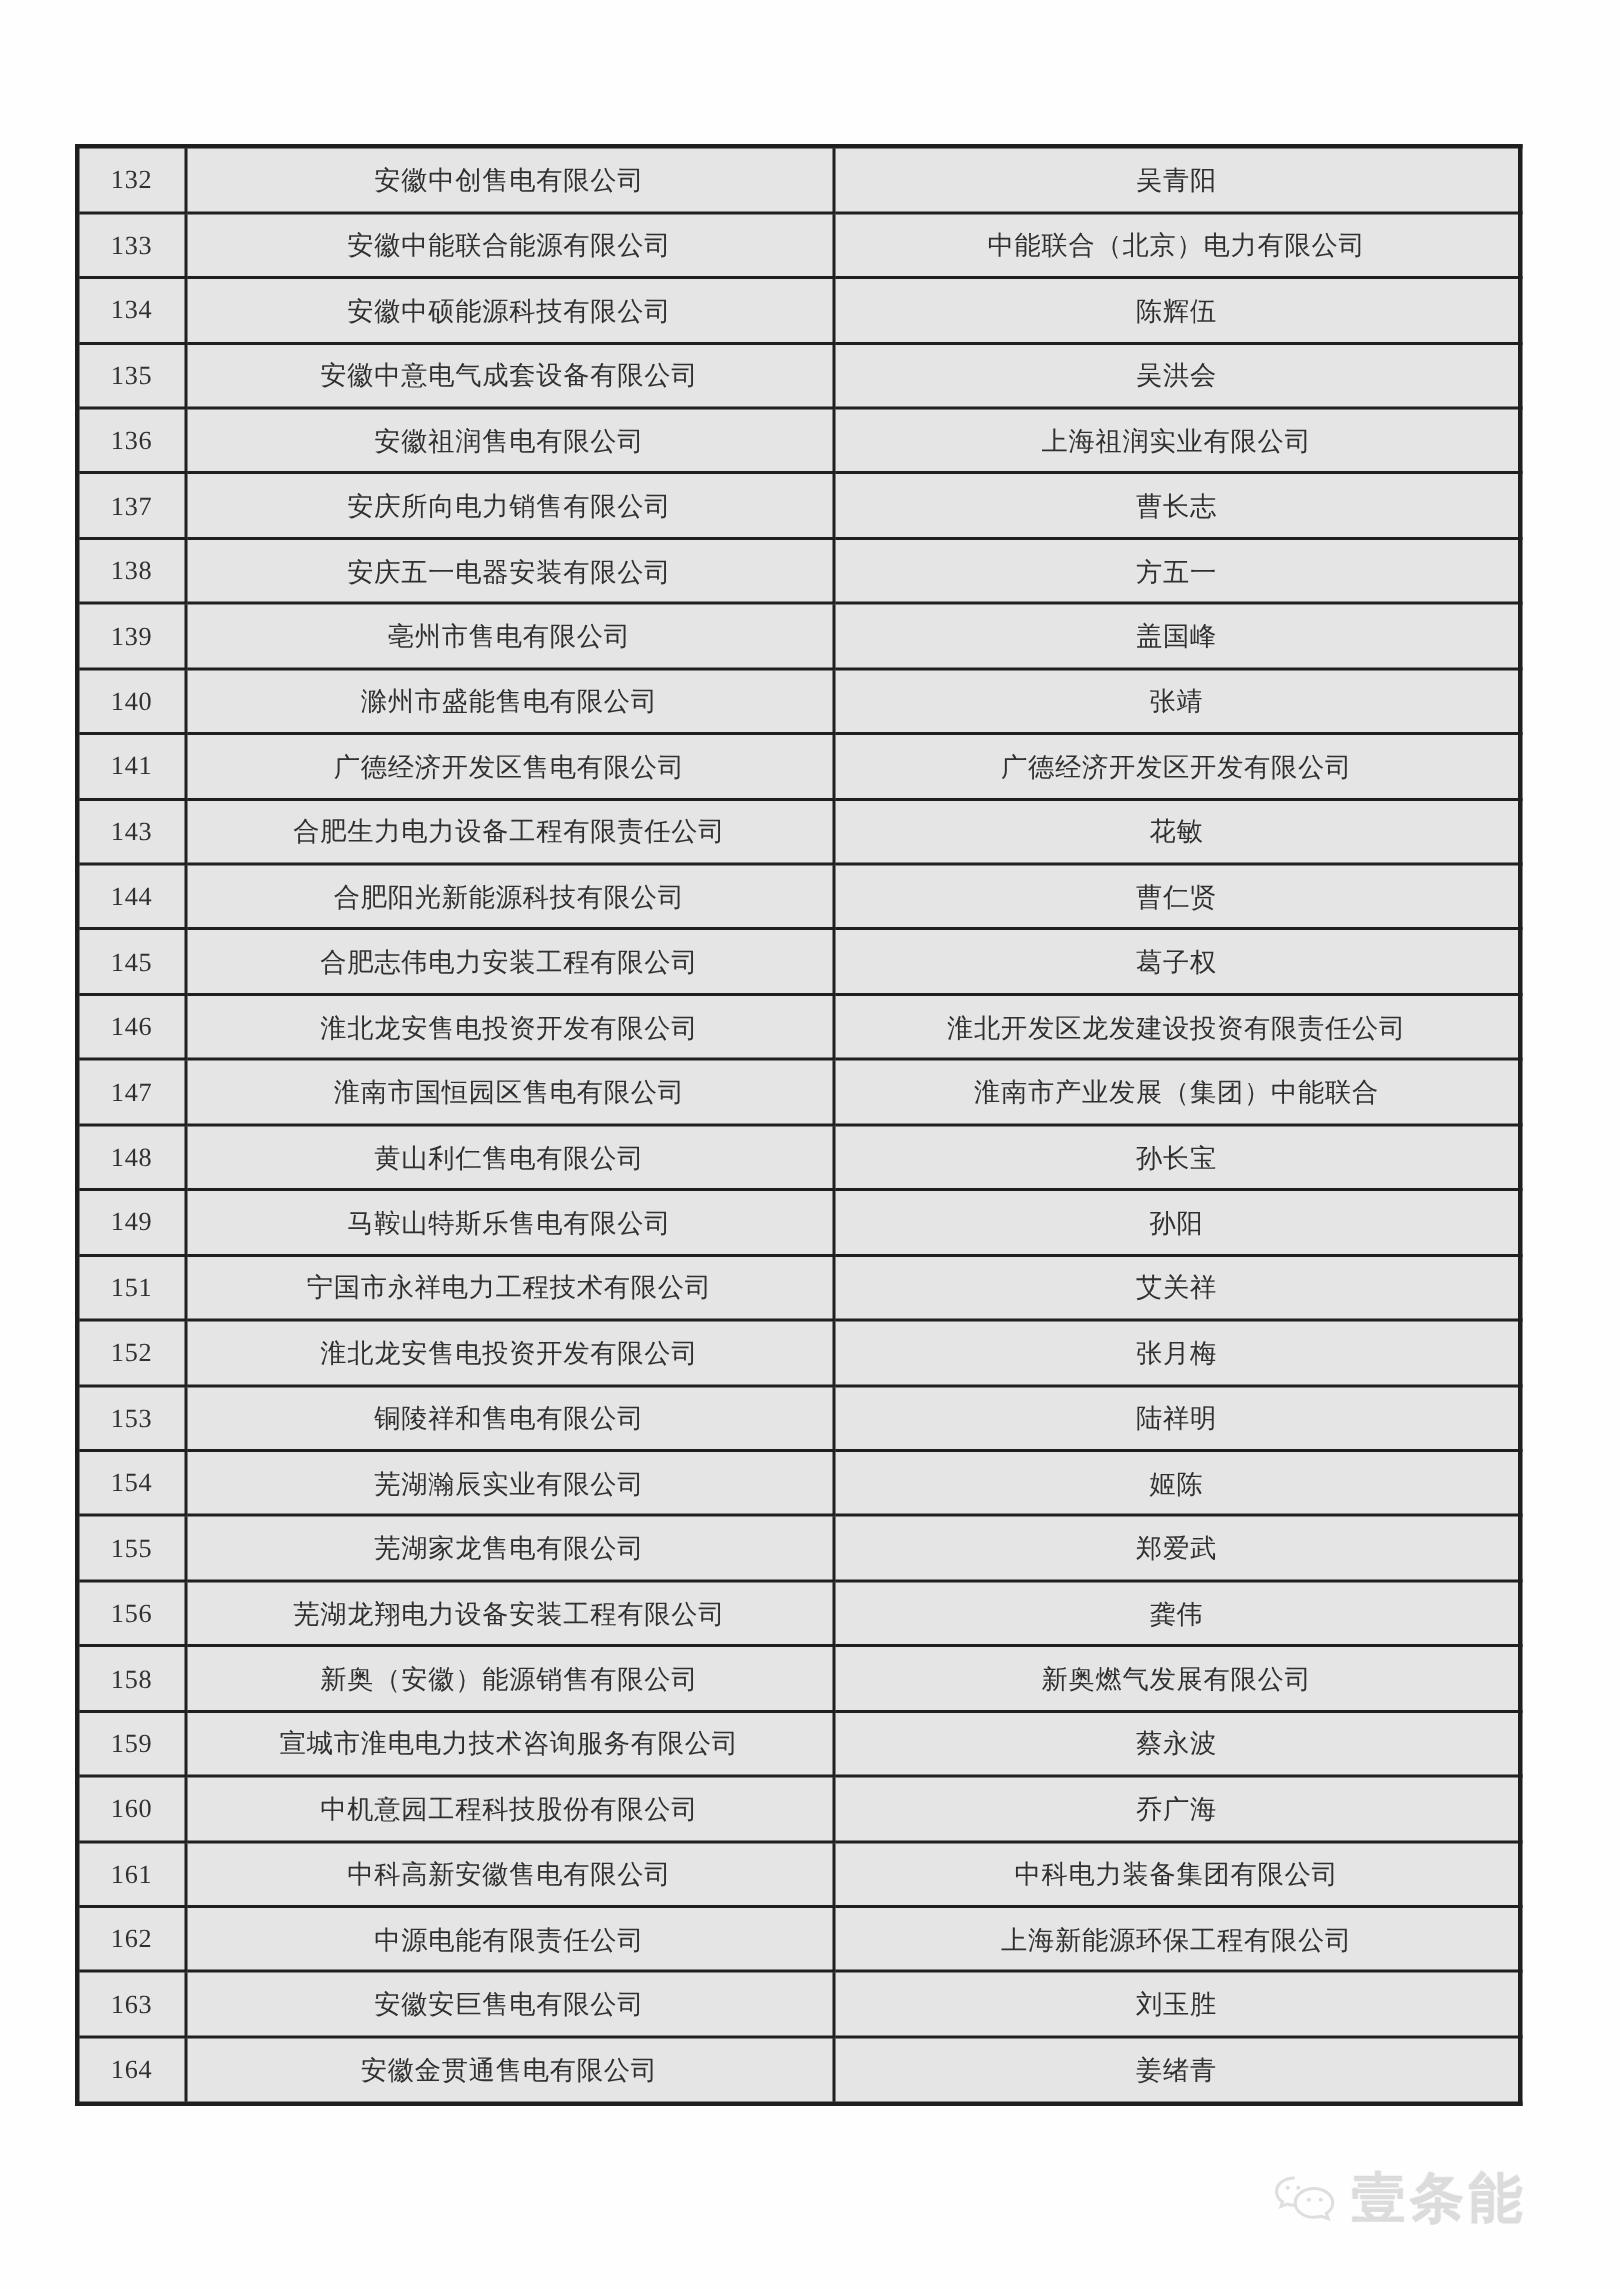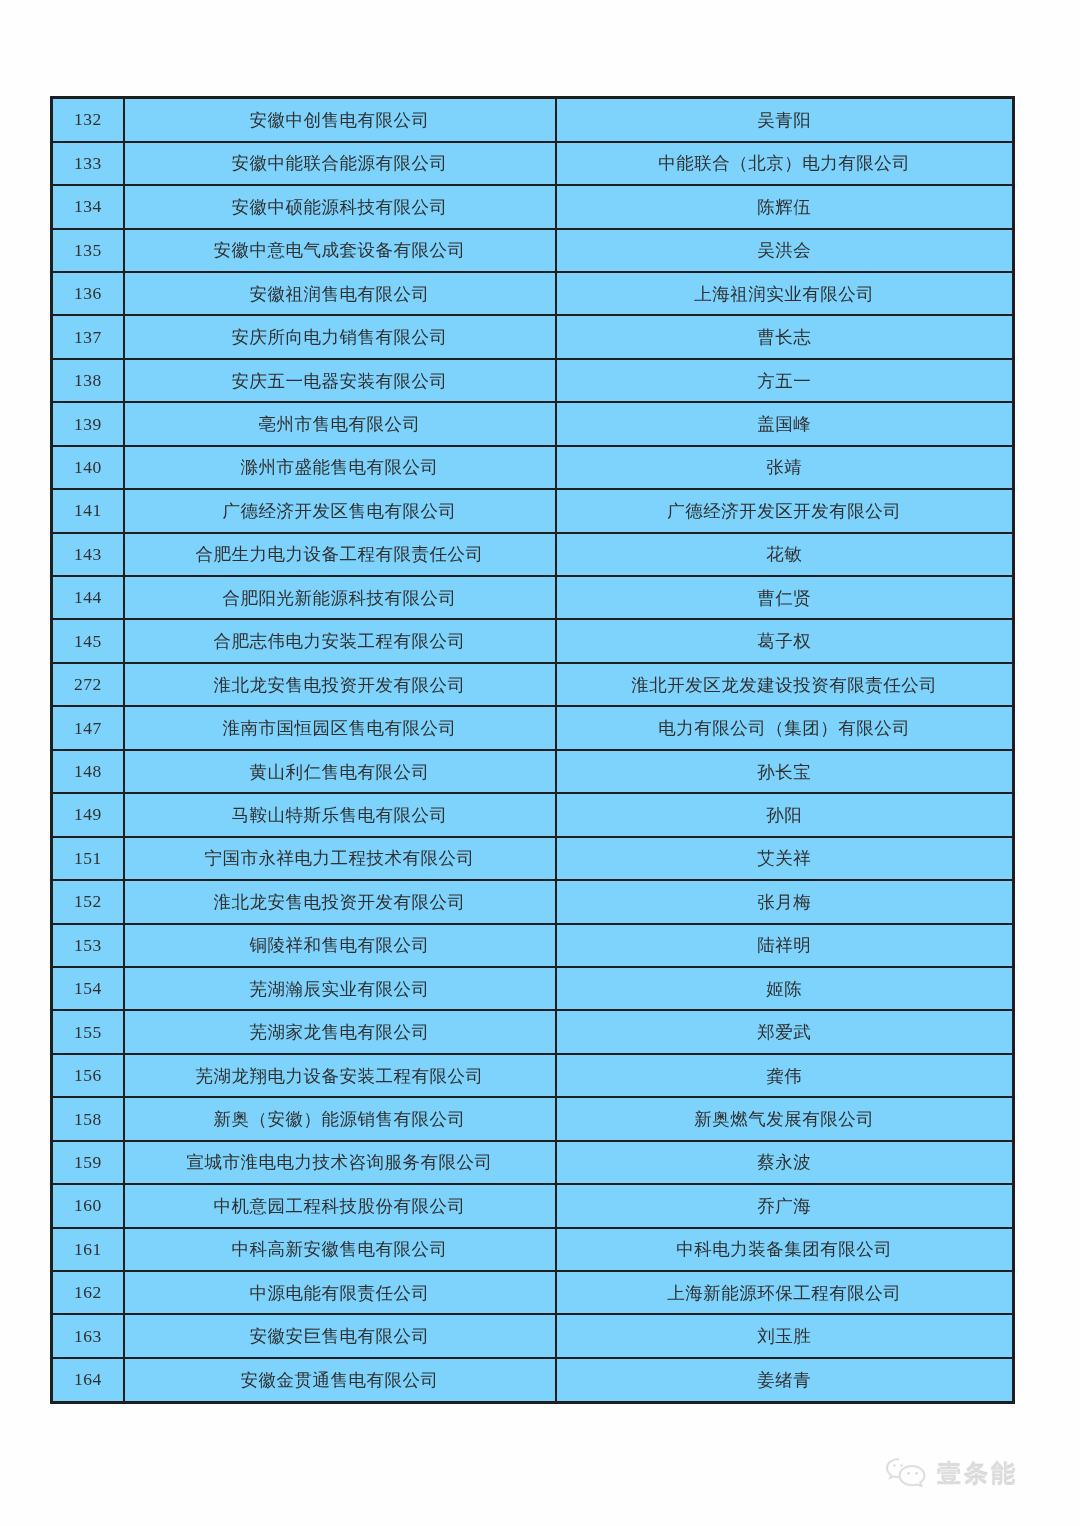--- a/index.html
+++ b/index.html
@@ -21,21 +21,21 @@
     background: #fefefe;
   }
   table.registry {
     position: absolute;
     left: 50px;
     top: 96px;
     width: 962px;
     height: 1308px;
     border-collapse: collapse;
     table-layout: fixed;
-    background: #7dd3fc;
+    background: #e5e5e5;
   }
   table.registry td {
     border: 2px solid #1f1f1f;
     text-align: center;
     vertical-align: middle;
     font-size: 17.5px;
     color: #303030;
     padding: 2px 6px;
     letter-spacing: 0.5px;
     overflow: hidden;
@@ -60,21 +60,21 @@
     align-items: center;
     gap: 8px;
     opacity: 0.85;
   }
   .watermark .wm-icon {
     width: 44px;
     height: 34px;
     display: inline-block;
   }
   .watermark .wm-text {
-    font-size: 24px;
+    font-size: 36px;
     font-weight: bold;
     color: #d7d7d7;
     letter-spacing: 3px;
     text-shadow: 0 1px 1px #ffffff, 0 -1px 1px #c9c9c9;
     font-family: "Liberation Serif", "DejaVu Serif", serif;
   }
 </style>
 </head>
 <body>
 
@@ -146,28 +146,28 @@
       <td class="no-cell">144</td>
       <td class="company-cell">合肥阳光新能源科技有限公司</td>
       <td class="rep-cell">曹仁贤</td>
     </tr>
         <tr>
       <td class="no-cell">145</td>
       <td class="company-cell">合肥志伟电力安装工程有限公司</td>
       <td class="rep-cell">葛子权</td>
     </tr>
         <tr>
-      <td class="no-cell">272</td>
+      <td class="no-cell">146</td>
       <td class="company-cell">淮北龙安售电投资开发有限公司</td>
       <td class="rep-cell">淮北开发区龙发建设投资有限责任公司</td>
     </tr>
         <tr>
       <td class="no-cell">147</td>
       <td class="company-cell">淮南市国恒园区售电有限公司</td>
-      <td class="rep-cell">电力有限公司（集团）有限公司</td>
+      <td class="rep-cell">淮南市产业发展（集团）中能联合</td>
     </tr>
         <tr>
       <td class="no-cell">148</td>
       <td class="company-cell">黄山利仁售电有限公司</td>
       <td class="rep-cell">孙长宝</td>
     </tr>
         <tr>
       <td class="no-cell">149</td>
       <td class="company-cell">马鞍山特斯乐售电有限公司</td>
       <td class="rep-cell">孙阳</td>

